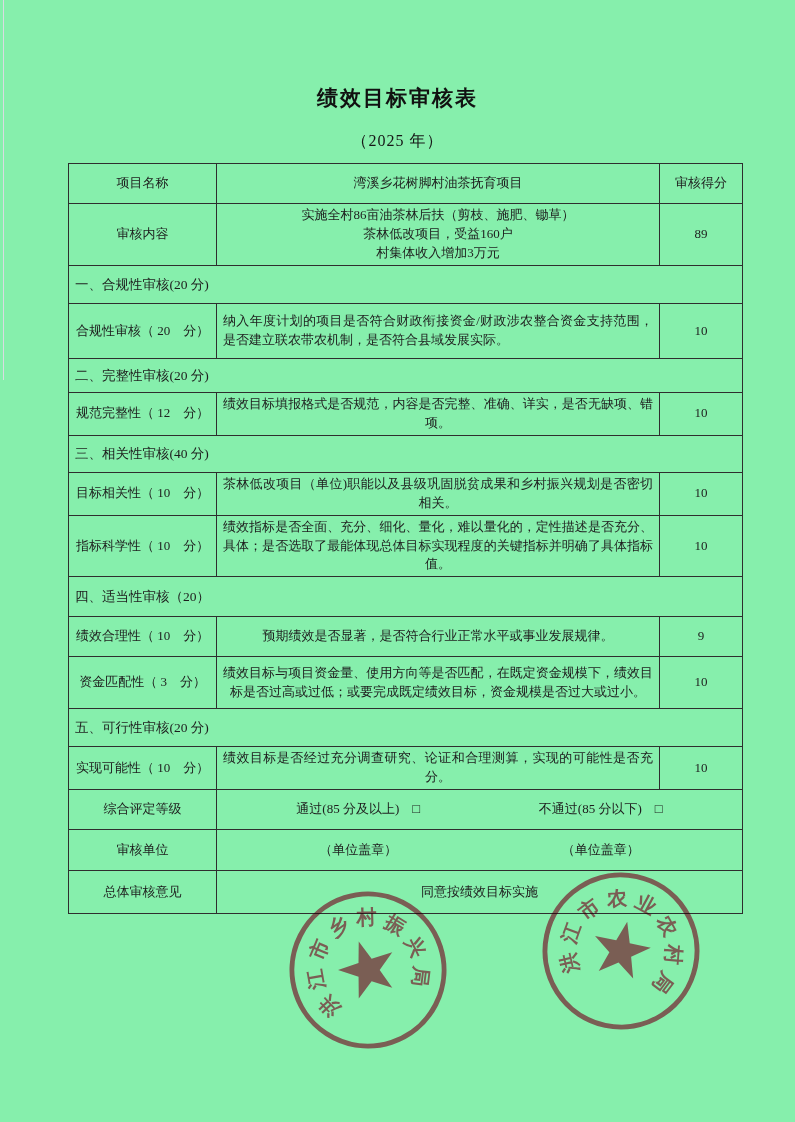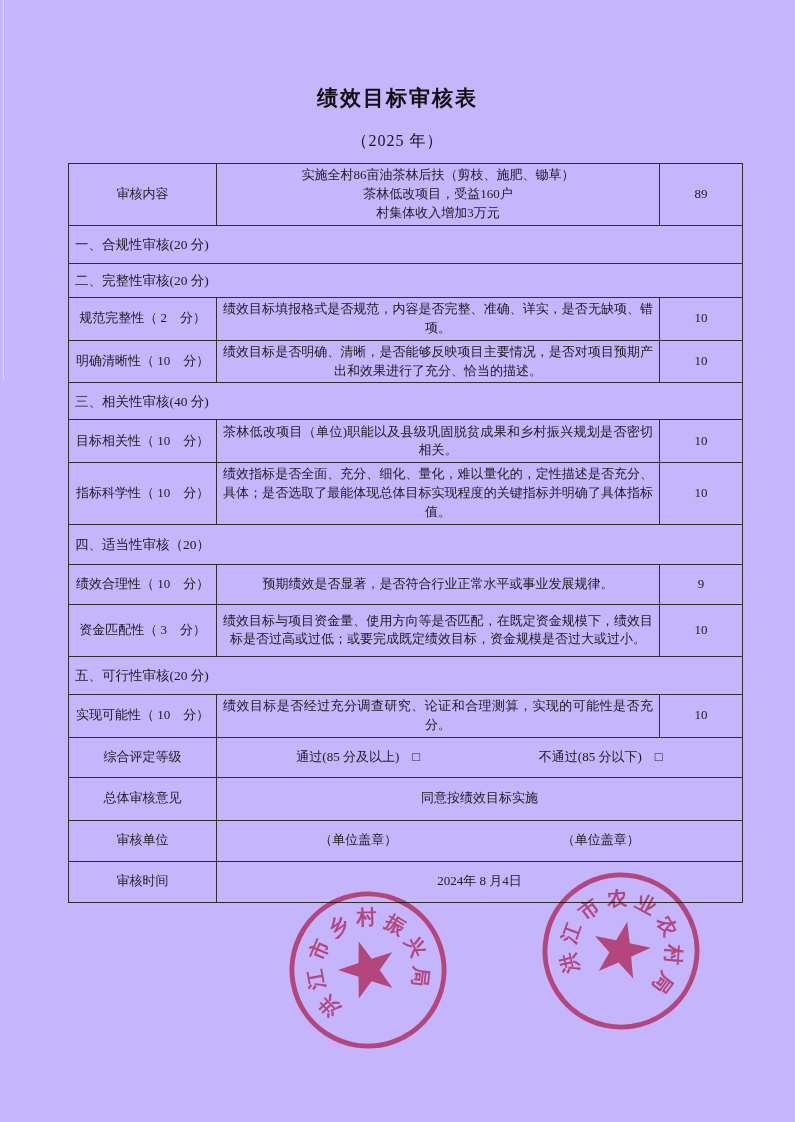--- a/index.html
+++ b/index.html
@@ -1,21 +1,21 @@
 <!DOCTYPE html>
 <html><head>
 <meta charset="utf-8">
 <style>
   html,body{margin:0;padding:0;}
   body{
     width:795px;height:1122px;position:relative;background:#ffffff;
     font-family:"Liberation Serif","DejaVu Serif",serif;color:#1d1d1d;
     overflow:hidden;
   }
-  .page{position:absolute;inset:0;background:#c4b5fd;}
+  .page{position:absolute;inset:0;background:#86efac;}
   .page-edge{position:absolute;left:3px;top:0;width:1px;height:380px;background:#d9dbe2;}
   .title{
     position:absolute;top:84px;left:0;width:100%;text-align:center;
     font-family:"Liberation Sans","DejaVu Sans",sans-serif;
     font-size:21px;font-weight:bold;letter-spacing:2px;color:#111;
   }
   .subtitle{
     position:absolute;top:131px;left:0;width:100%;text-align:center;
     font-size:16px;letter-spacing:1px;color:#161616;
   }
@@ -55,45 +55,50 @@
   <div class="title">绩效目标审核表</div>
   <div class="subtitle">（2025 年）</div>
 
   <table class="review">
     <colgroup>
       <col style="width:148px">
         <col style="width:443px">
         <col style="width:83px">
     </colgroup>
     <tbody>
+      <tr style="height:40px">
+        <td class="lbl">项目名称</td>
+        <td class="ctr">湾溪乡花树脚村油茶抚育项目</td>
+        <td class="ctr">审核得分</td>
+      </tr>
       <tr style="height:62px">
         <td class="lbl">审核内容</td>
         <td class="ctr">
           <div>实施全村86亩油茶林后扶（剪枝、施肥、锄草）</div>
           <div>茶林低改项目，受益160户</div>
           <div>村集体收入增加3万元</div>
         </td>
         <td class="score">89</td>
       </tr>
 
       <tr style="height:38px">
         <td class="sec" colspan="3">一、合规性审核(20 分)</td>
       </tr>
+      <tr style="height:55px">
+        <td class="lbl">合规性审核（ 20　分）</td>
+        <td class="desc al-left">纳入年度计划的项目是否符合财政衔接资金/财政涉农整合资金支持范围，是否建立联农带农机制，是否符合县域发展实际。</td>
+        <td class="score">10</td>
+      </tr>
 
       <tr style="height:34px">
         <td class="sec" colspan="3">二、完整性审核(20 分)</td>
       </tr>
       <tr style="height:41px">
-        <td class="lbl">规范完整性（ 2　分）</td>
+        <td class="lbl">规范完整性（ 12　分）</td>
         <td class="desc">绩效目标填报格式是否规范，内容是否完整、准确、详实，是否无缺项、错项。</td>
-        <td class="score">10</td>
-      </tr>
-      <tr style="height:40px">
-        <td class="lbl">明确清晰性（ 10　分）</td>
-        <td class="desc">绩效目标是否明确、清晰，是否能够反映项目主要情况，是否对项目预期产出和效果进行了充分、恰当的描述。</td>
         <td class="score">10</td>
       </tr>
 
       <tr style="height:37px">
         <td class="sec" colspan="3">三、相关性审核(40 分)</td>
       </tr>
       <tr style="height:43px">
         <td class="lbl">目标相关性（ 10　分）</td>
         <td class="desc">茶林低改项目（单位)职能以及县级巩固脱贫成果和乡村振兴规划是否密切相关。</td>
         <td class="score">10</td>
@@ -129,36 +134,32 @@
 
       <tr style="height:40px">
         <td class="lbl">综合评定等级</td>
         <td colspan="2">
           <div class="opts">
             <span>通过(85 分及以上)　□</span>
             <span>不通过(85 分以下)　□</span>
           </div>
         </td>
       </tr>
-      <tr style="height:43px">
-        <td class="lbl">总体审核意见</td>
-        <td colspan="2" class="ctr">同意按绩效目标实施</td>
-      </tr>
       <tr style="height:41px">
         <td class="lbl">审核单位</td>
         <td colspan="2">
           <div class="opts">
             <span>（单位盖章）</span>
             <span>（单位盖章）</span>
           </div>
         </td>
       </tr>
-      <tr style="height:41px">
-        <td class="lbl">审核时间</td>
-        <td colspan="2" class="ctr">2024年 8 月4日</td>
+      <tr style="height:43px">
+        <td class="lbl">总体审核意见</td>
+        <td colspan="2" class="ctr">同意按绩效目标实施</td>
       </tr>
     </tbody>
   </table>
 
   <div class="stamp stamp-left">
     <svg viewBox="0 0 170 170">
       <circle cx="85" cy="85" r="76" fill="none" stroke-width="5" stroke="#e5415f"></circle>
       <polygon points="85,55 91.9,75.5 113.5,75.7 96.1,88.6 102.6,109.3 85,96.7 67.4,109.3 73.9,88.6 56.5,75.7 78.1,75.5" fill="#e5415f"></polygon>
     <text x="85" y="39" transform="rotate(-115.0 85 85)" fill="#e5415f" class="stamp-char">洪</text>
         <text x="85" y="39" transform="rotate(-82.1 85 85)" fill="#e5415f" class="stamp-char">江</text>

